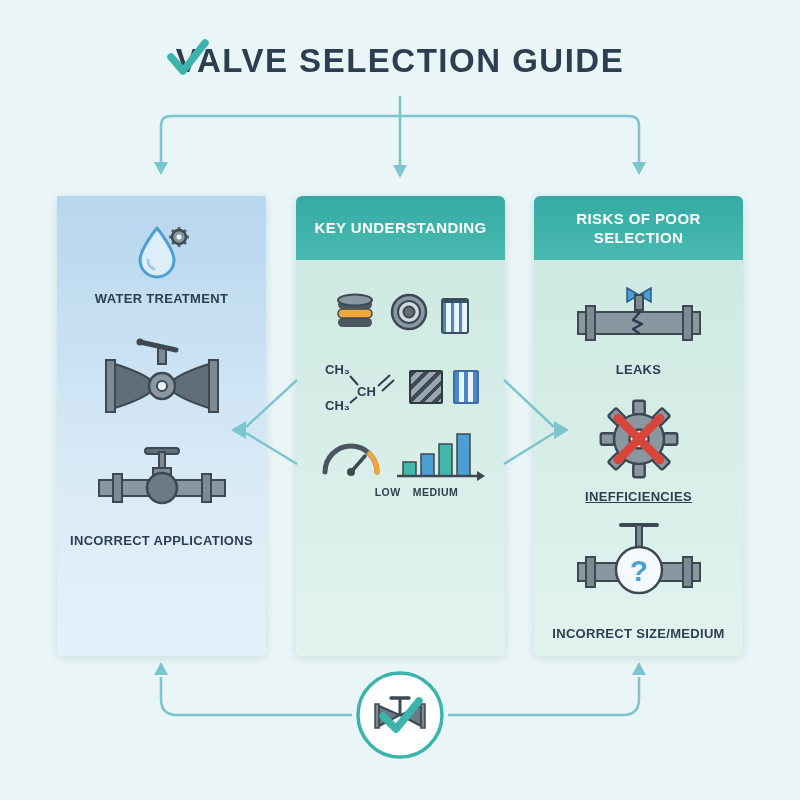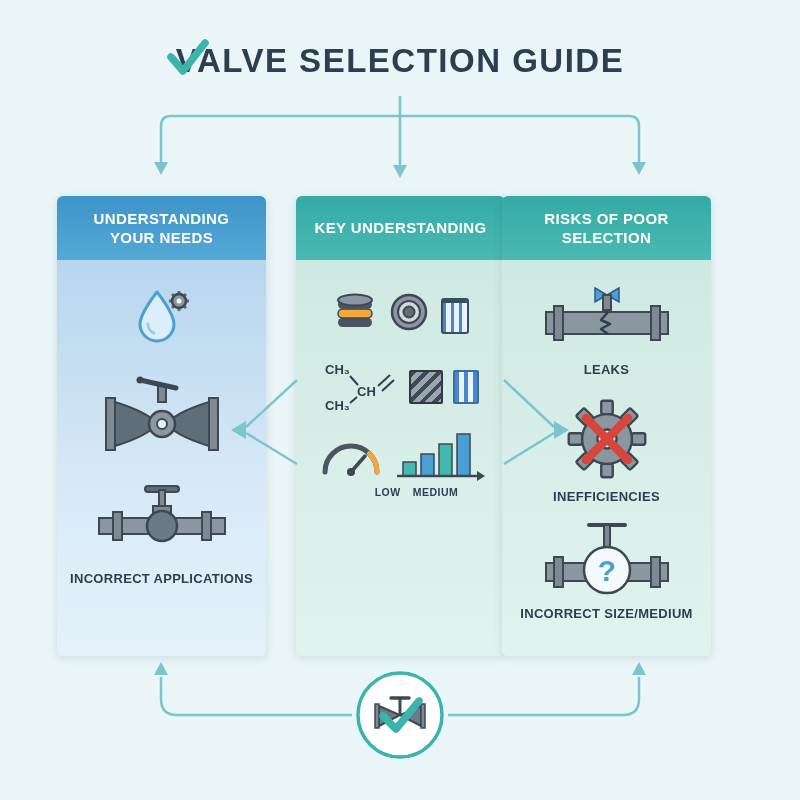--- a/index.html
+++ b/index.html
@@ -14,21 +14,21 @@
 
   .connectors{position:absolute;inset:0;z-index:3;pointer-events:none;}
 
   .title-wrap{position:absolute;top:42px;left:0;width:100%;display:flex;justify-content:center;z-index:2;}
   .title-inner{position:relative;}
   h1{font-size:33px;font-weight:800;color:var(--navy);letter-spacing:1.5px;white-space:nowrap;}
   .title-check{position:absolute;left:-10px;top:-3px;width:44px;height:40px;}
 
   .column{position:absolute;top:196px;width:209px;height:460px;border-radius:6px;
     box-shadow:0 2px 8px rgba(40,70,90,.14);display:flex;flex-direction:column;z-index:2;}
-  .col-left{left:57px;} .col-mid{left:296px;} .col-right{left:502px;}
+  .col-left{left:57px;} .col-mid{left:296px;} .col-right{left:534px;}
   .col-header{height:64px;display:flex;align-items:center;justify-content:center;text-align:center;
     color:#fff;font-weight:700;font-size:15px;line-height:1.3;border-radius:6px 6px 0 0;
     padding:0 16px;letter-spacing:.4px;}
   .header-blue{background:linear-gradient(180deg,#3e94c9,#54a9d6);}
   .header-teal{background:linear-gradient(180deg,#35aaa4,#49bab1);}
   .col-body{flex:1;display:flex;flex-direction:column;align-items:center;border-radius:0 0 6px 6px;}
   .body-blue{background:linear-gradient(180deg,#b7d6ee,#d9eaf7 60%,#e4f1fa);}
   .body-teal{background:linear-gradient(180deg,#cfe9e2,#e1f3ef);}
 
   .label{font-size:13px;font-weight:700;color:var(--navy);text-align:center;letter-spacing:.3px;
@@ -83,37 +83,37 @@
   <header class="title-wrap">
     <div class="title-inner">
       <svg class="title-check" viewBox="0 0 44 40">
         <path d="M5 18 L17 32 L39 4" fill="none" stroke="var(--teal)" stroke-width="7.5" stroke-linecap="round" stroke-linejoin="round"></path>
       </svg>
       <h1>VALVE SELECTION GUIDE</h1>
     </div>
   </header>
 
   <section class="column col-left">
-    <div class="col-header header-blue">UNDERSTANDING YOUR NEEDS</div>
     <div class="col-body body-blue">
 
       <svg viewBox="0 0 64 62" width="64" height="62" style="margin-top:24px;">
         <path d="M27 8 C27 8 10 29 10 40 a17 17 0 0 0 34 0 C44 29 27 8 27 8 Z" fill="#ddeefb" stroke="var(--blue)" stroke-width="3" stroke-linejoin="round"></path>
         <path d="M18 40 a9 9 0 0 0 6 9" fill="none" stroke="#9fcbe8" stroke-width="3" stroke-linecap="round"></path>
         <g transform="translate(49,17)">
           <g stroke="#5c6b76" stroke-width="3">
             <line x1="0" y1="-10" x2="0" y2="10"></line>
               <line x1="-10" y1="0" x2="10" y2="0"></line>
             <line x1="-7" y1="-7" x2="7" y2="7"></line>
               <line x1="-7" y1="7" x2="7" y2="-7"></line>
           </g>
           <circle r="7" fill="var(--icon-gray)" stroke="var(--icon-dark)" stroke-width="2.5"></circle>
           <circle r="2.5" fill="#e9f5f7"></circle>
         </g>
       </svg>
+      <div class="label" style="margin-top:8px;">WATER TREATMENT</div>
 
       <svg viewBox="0 0 120 84" width="120" height="84" style="margin-top:26px;">
         <rect x="56" y="14" width="8" height="16" fill="#7d8a94" stroke="var(--icon-dark)" stroke-width="2"></rect>
         <line x1="38" y1="8" x2="74" y2="16" stroke="var(--icon-dark)" stroke-width="5" stroke-linecap="round"></line>
         <circle cx="38" cy="8" r="3.5" fill="var(--icon-dark)"></circle>
         <rect x="4" y="26" width="9" height="52" fill="#7d8a94" stroke="var(--icon-dark)" stroke-width="2"></rect>
         <rect x="107" y="26" width="9" height="52" fill="#7d8a94" stroke="var(--icon-dark)" stroke-width="2"></rect>
         <path d="M13 30 C32 36 44 42 50 47 L50 57 C44 62 32 68 13 74 Z" fill="#5f6e79" stroke="var(--icon-dark)" stroke-width="2"></path>
         <path d="M107 30 C88 36 76 42 70 47 L70 57 C76 62 88 68 107 74 Z" fill="#5f6e79" stroke="var(--icon-dark)" stroke-width="2"></path>
         <circle cx="60" cy="52" r="13" fill="var(--icon-gray)" stroke="var(--icon-dark)" stroke-width="2.5"></circle>
@@ -218,32 +218,32 @@
           <rect x="6" y="40" width="14" height="12" rx="2" transform="rotate(45 46 46)"></rect>
           <rect x="72" y="40" width="14" height="12" rx="2" transform="rotate(45 46 46)"></rect>
           <circle cx="46" cy="46" r="26"></circle>
           <circle cx="46" cy="46" r="10" fill="#e9f5f7"></circle>
         </g>
         <g stroke="var(--red)" stroke-width="9" stroke-linecap="round">
           <line x1="24" y1="24" x2="68" y2="68"></line>
           <line x1="68" y1="24" x2="24" y2="68"></line>
         </g>
       </svg>
-      <div class="label" style="margin-top:5px;">INEFFICIENCIES</div>
+      <div class="label" style="margin-top:5px;text-decoration:underline;">INEFFICIENCIES</div>
 
       <svg viewBox="0 0 130 88" width="130" height="88" style="margin-top:12px;">
         <line x1="47" y1="8" x2="83" y2="8" stroke="var(--icon-dark)" stroke-width="4" stroke-linecap="round"></line>
         <rect x="62" y="8" width="6" height="24" fill="#7d8a94" stroke="var(--icon-dark)" stroke-width="2"></rect>
         <rect x="4" y="46" width="122" height="18" fill="var(--icon-gray)" stroke="var(--icon-dark)" stroke-width="2"></rect>
         <rect x="12" y="40" width="9" height="30" fill="#7d8a94" stroke="var(--icon-dark)" stroke-width="2"></rect>
         <rect x="109" y="40" width="9" height="30" fill="#7d8a94" stroke="var(--icon-dark)" stroke-width="2"></rect>
         <circle cx="65" cy="53" r="23" fill="#f4fafc" stroke="var(--icon-dark)" stroke-width="2.5"></circle>
         <text class="qmark" x="65" y="64" text-anchor="middle">?</text>
       </svg>
-      <div class="label" style="margin-top:0;text-align:center;">INCORRECT SIZE/MEDIUM</div>
+      <div class="label" style="margin-top:20px;text-align:center;">INCORRECT SIZE/MEDIUM</div>
     </div>
   </section>
 
   <div class="footer-badge">
     <svg viewBox="0 0 92 92" width="92" height="92">
       <circle cx="46" cy="46" r="42" fill="#ffffff" stroke="var(--teal)" stroke-width="3.5"></circle>
       <line x1="46" y1="30" x2="46" y2="46" stroke="var(--icon-dark)" stroke-width="3"></line>
       <line x1="37" y1="29" x2="55" y2="29" stroke="var(--icon-dark)" stroke-width="3.5" stroke-linecap="round"></line>
       <polygon points="25,37 46,46 25,57" fill="#6b7a85" stroke="var(--icon-dark)" stroke-width="2"></polygon>
       <polygon points="67,37 46,46 67,57" fill="#6b7a85" stroke="var(--icon-dark)" stroke-width="2"></polygon>

